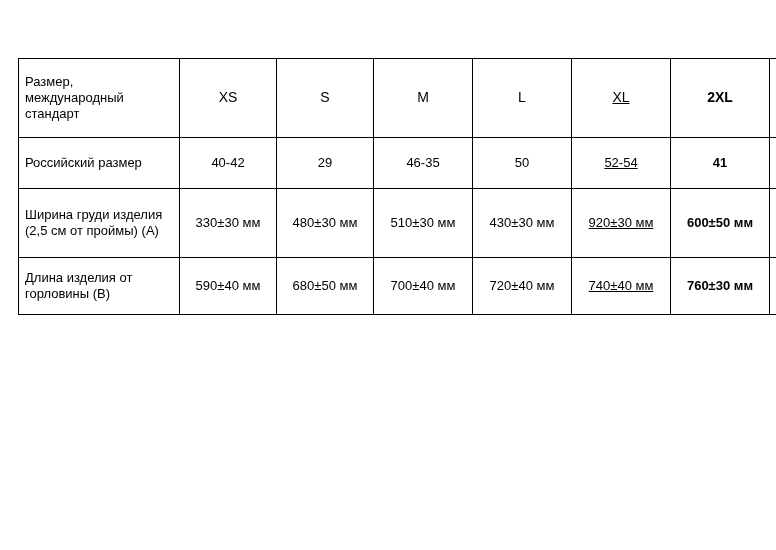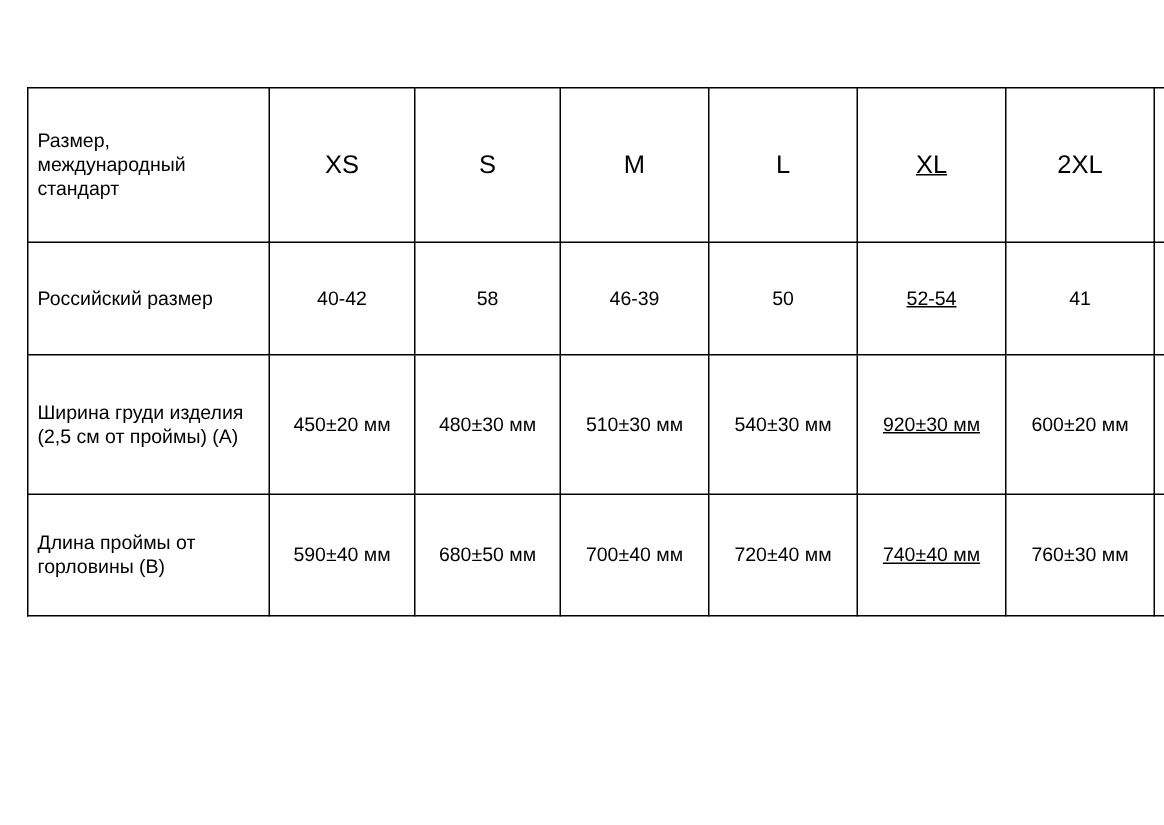--- a/index.html
+++ b/index.html
@@ -22,52 +22,52 @@
     width: 740px;
   }
   table.size-table {
     border-collapse: collapse;
     table-layout: fixed;
     width: 740px;
     font-size: 13px;
   }
   table.size-table td {
     border: 1px solid #000000;
-    padding: 20px 6px;
+    padding: 8px 6px;
     vertical-align: middle;
     line-height: 1.22;
   }
   td.rowhead {
     text-align: left;
     width: 148px;
   }
   td.cell {
     text-align: center;
   }
   tr.header-row td.cell {
-    font-size: 17px;
+    font-size: 14px;
   }
   tr.header-row td.rowhead {
     height: 62px;
   }
   tr.rus-row td {
     height: 34px;
   }
   tr.chest-row td {
     height: 52px;
   }
   tr.length-row td {
     height: 40px;
   }
   .col-xs { width: 84px; }
   .col-s  { width: 84px; }
   .col-m  { width: 86px; }
   .col-l  { width: 86px; }
   .col-xl { width: 86px; text-decoration: underline; }
-  .col-2xl{ width: 86px; }
+  .col-2xl{ width: 86px; font-weight: bold; }
   .col-3xl{ width: 86px; }
 </style>
 </head>
 <body>
 
 <div id="size-table-wrap">
   <table class="size-table">
     <tbody>
       <tr class="header-row">
         <td class="rowhead">Размер, международный стандарт</td>
@@ -75,39 +75,39 @@
         <td class="cell col-s">S</td>
         <td class="cell col-m">M</td>
         <td class="cell col-l">L</td>
         <td class="cell col-xl">XL</td>
         <td class="cell col-2xl">2XL</td>
         <td class="cell col-3xl">3XL</td>
       </tr>
       <tr class="rus-row">
         <td class="rowhead">Российский размер</td>
         <td class="cell col-xs">40-42</td>
-        <td class="cell col-s">58</td>
-        <td class="cell col-m">46-39</td>
+        <td class="cell col-s">29</td>
+        <td class="cell col-m">46-35</td>
         <td class="cell col-l">50</td>
         <td class="cell col-xl">52-54</td>
         <td class="cell col-2xl">41</td>
         <td class="cell col-3xl">58-60</td>
       </tr>
       <tr class="chest-row">
         <td class="rowhead">Ширина груди изделия (2,5 см от проймы) (А)</td>
-        <td class="cell col-xs">450±20 мм</td>
+        <td class="cell col-xs">330±30 мм</td>
         <td class="cell col-s">480±30 мм</td>
         <td class="cell col-m">510±30 мм</td>
-        <td class="cell col-l">540±30 мм</td>
+        <td class="cell col-l">430±30 мм</td>
         <td class="cell col-xl">920±30 мм</td>
-        <td class="cell col-2xl">600±20 мм</td>
+        <td class="cell col-2xl">600±50 мм</td>
         <td class="cell col-3xl">630±30 мм</td>
       </tr>
       <tr class="length-row">
-        <td class="rowhead">Длина проймы от горловины (В)</td>
+        <td class="rowhead">Длина изделия от горловины (В)</td>
         <td class="cell col-xs">590±40 мм</td>
         <td class="cell col-s">680±50 мм</td>
         <td class="cell col-m">700±40 мм</td>
         <td class="cell col-l">720±40 мм</td>
         <td class="cell col-xl">740±40 мм</td>
         <td class="cell col-2xl">760±30 мм</td>
         <td class="cell col-3xl">780±40 мм</td>
       </tr>
     </tbody>
   </table>

